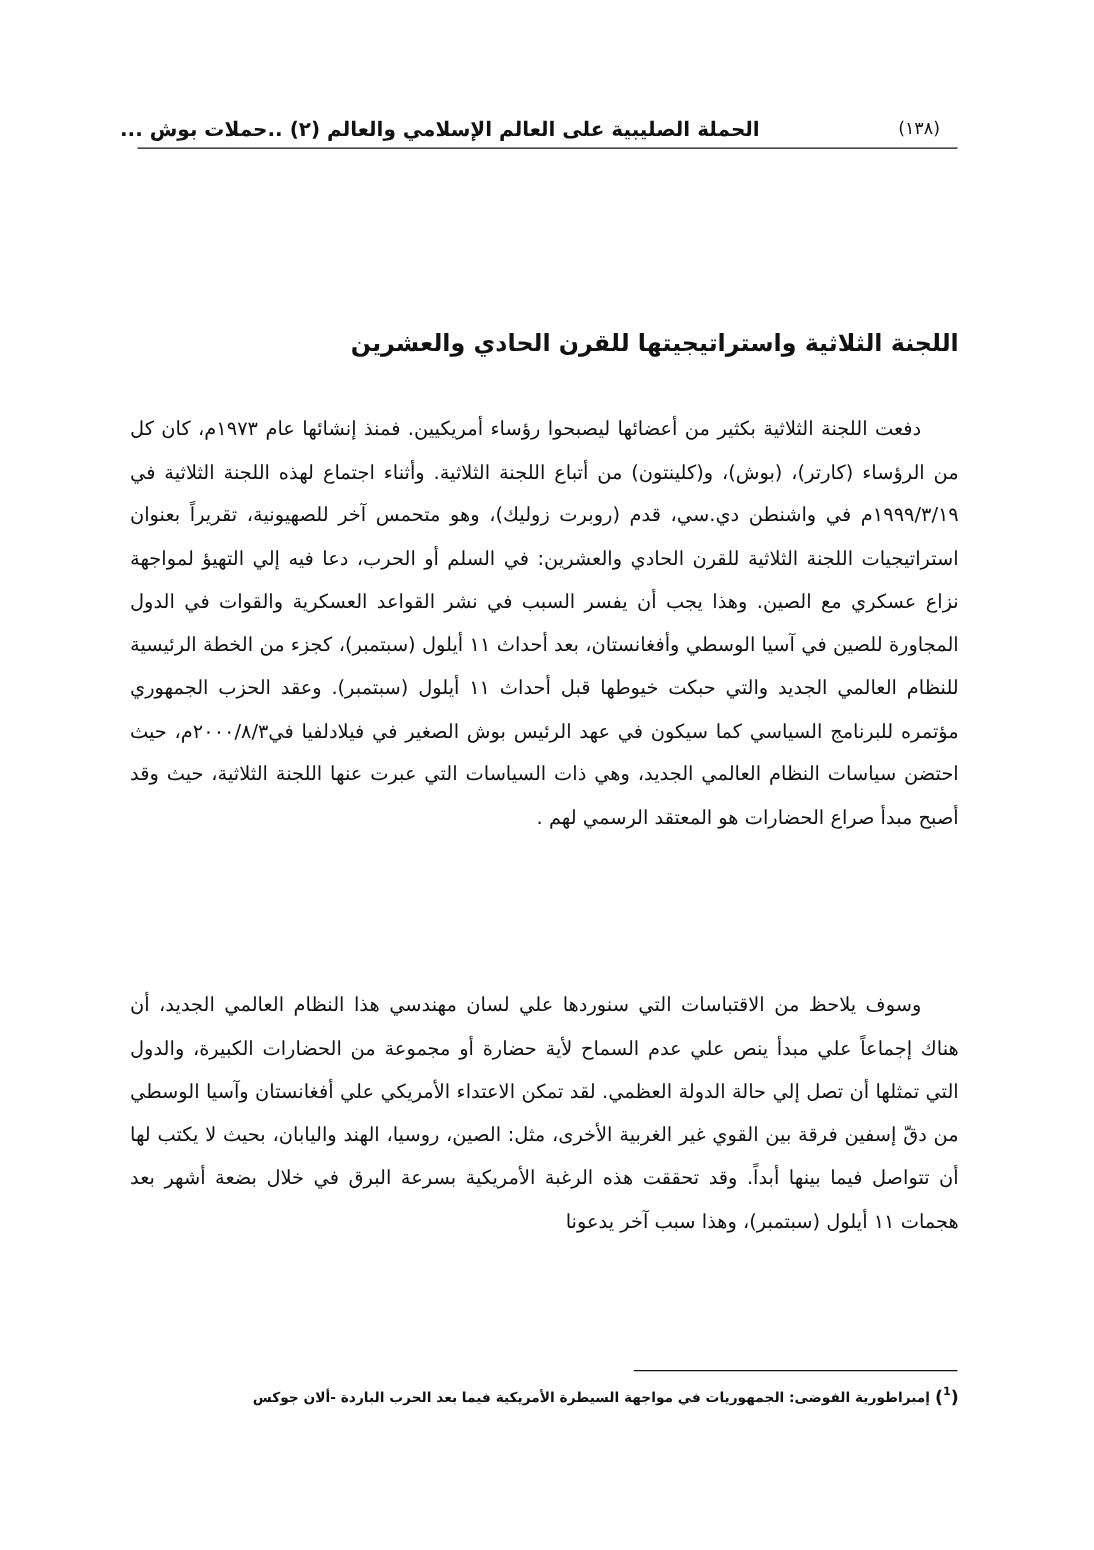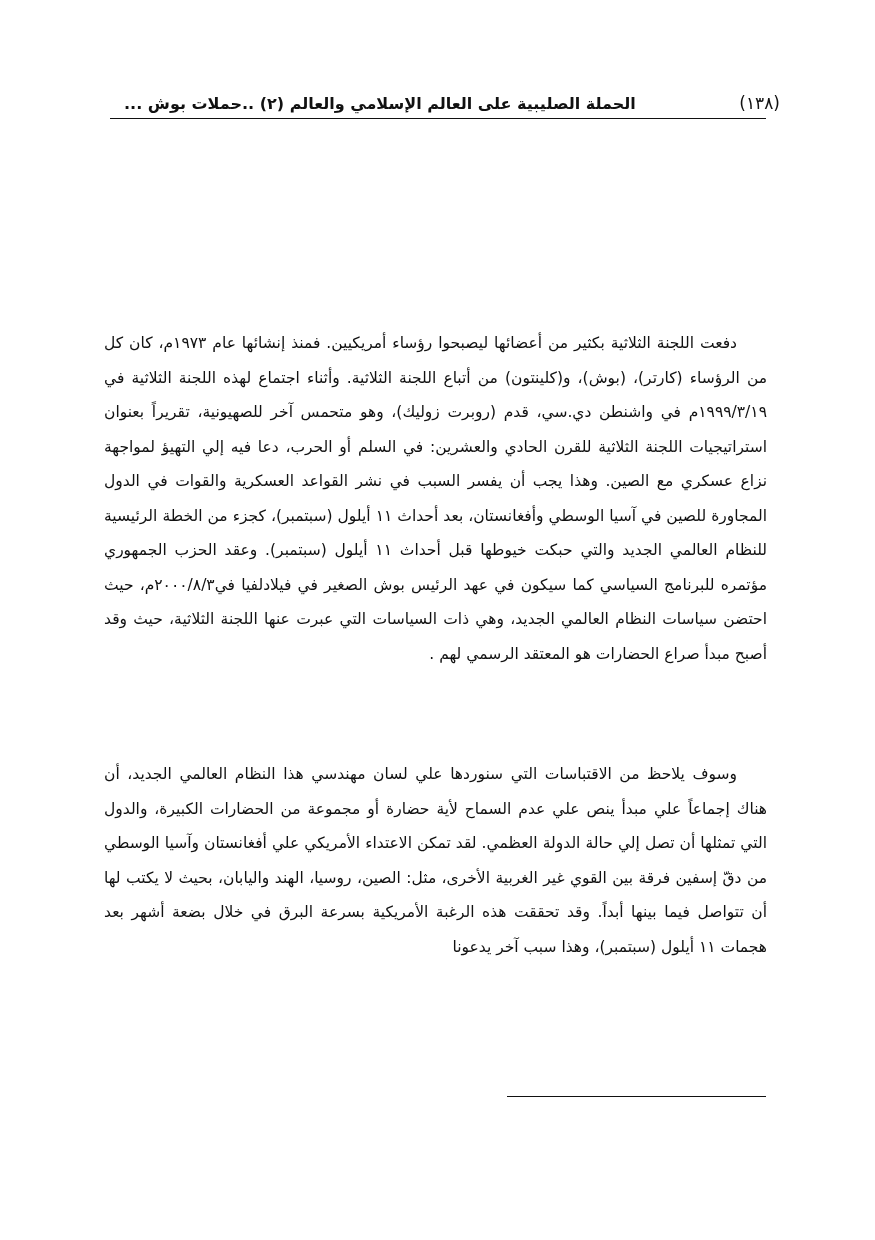--- a/index.html
+++ b/index.html
@@ -15,40 +15,40 @@
       color: #111111;
       font-family: "DejaVu Sans", sans-serif;
     }
     .page {
       position: absolute;
       left: 0; top: 0;
       width: 875px; height: 1240px;
     }
     .running-header {
       position: absolute;
-      left: 124px;
+      left: 96px;
       width: 656px;
       top: 90px;
       height: 26px;
       display: flex;
       flex-direction: row-reverse;
       justify-content: space-between;
       align-items: center;
       direction: rtl;
     }
     .header-title {
       font-family: "DejaVu Sans", sans-serif;
       font-weight: bold;
       font-size: 16px;
       white-space: nowrap;
       direction: rtl;
     }
     .header-page-number {
       font-family: "DejaVu Sans", sans-serif;
-      font-size: 17px;
+      font-size: 14px;
       white-space: nowrap;
       direction: rtl;
     }
     .header-rule {
       position: absolute;
       left: 110px;
       width: 656px;
       top: 118px;
       height: 0;
       border-top: 1.5px solid #111111;
@@ -77,21 +77,21 @@
       font-family: "DejaVu Sans", sans-serif;
       font-weight: bold;
       font-size: 19px;
       line-height: 30px;
       white-space: nowrap;
     }
     .p-main {
       top: 326px;
     }
     .p-second {
-      top: 757px;
+      top: 787px;
     }
     .indent {
       text-indent: 30px;
     }
     .fn-ref {
       font-size: 9px;
       vertical-align: super;
       line-height: 0;
     }
     .footnote-rule {
@@ -128,21 +128,26 @@
 
 <div class="page">
 
   <div class="running-header">
     <span class="header-title">الحملة الصليبية على العالم الإسلامي والعالم (٢) ..حملات بوش ...</span>
     <span class="header-page-number">(١٣٨)</span>
   </div>
   <div class="header-rule"></div>
 
 
+  <h2 class="section-heading" style="margin:0;">اللجنة الثلاثية واستراتيجيتها للقرن الحادي والعشرين</h2>
 
   <p class="body-text p-main indent" style="margin:0;">دفعت اللجنة الثلاثية بكثير من أعضائها ليصبحوا رؤساء أمريكيين. فمنذ إنشائها عام ١٩٧٣م، كان كل من الرؤساء (كارتر)، (بوش)، و(كلينتون) من أتباع اللجنة الثلاثية. وأثناء اجتماع لهذه اللجنة الثلاثية في ١٩٩٩/٣/١٩م في واشنطن دي.سي، قدم (روبرت زوليك)، وهو متحمس آخر للصهيونية، تقريراً بعنوان استراتيجيات اللجنة الثلاثية للقرن الحادي والعشرين: في السلم أو الحرب، دعا فيه إلي التهيؤ لمواجهة نزاع عسكري مع الصين. وهذا يجب أن يفسر السبب في نشر القواعد العسكرية والقوات في الدول المجاورة للصين في آسيا الوسطي وأفغانستان، بعد أحداث ١١ أيلول (سبتمبر)، كجزء من الخطة الرئيسية للنظام العالمي الجديد والتي حبكت خيوطها قبل أحداث ١١ أيلول (سبتمبر). وعقد الحزب الجمهوري مؤتمره للبرنامج السياسي كما سيكون في عهد الرئيس بوش الصغير في فيلادلفيا في٢٠٠٠/٨/٣م، حيث احتضن سياسات النظام العالمي الجديد، وهي ذات السياسات التي عبرت عنها اللجنة الثلاثية، حيث وقد أصبح مبدأ صراع الحضارات هو المعتقد الرسمي لهم .</p>
 
   <p class="body-text p-second indent" style="margin:0;">وسوف يلاحظ من الاقتباسات التي سنوردها علي لسان مهندسي هذا النظام العالمي الجديد، أن هناك إجماعاً علي مبدأ ينص علي عدم السماح لأية حضارة أو مجموعة من الحضارات الكبيرة، والدول التي تمثلها أن تصل إلي حالة الدولة العظمي. لقد تمكن الاعتداء الأمريكي علي أفغانستان وآسيا الوسطي من دقّ إسفين فرقة بين القوي غير الغربية الأخرى، مثل: الصين، روسيا، الهند واليابان، بحيث لا يكتب لها أن تتواصل فيما بينها أبداً. وقد تحققت هذه الرغبة الأمريكية بسرعة البرق في خلال بضعة أشهر بعد هجمات ١١ أيلول (سبتمبر)، وهذا سبب آخر يدعونا</p>
 
   <div class="footnote-rule"></div>
 
+  <div class="footnote">
+    <span class="footnote-marker">(<sup>1</sup>)</span>
+    <span>إمبراطورية الفوضى: الجمهوريات في مواجهة السيطرة الأمريكية فيما بعد الحرب الباردة -ألان جوكس</span>
+  </div>
 
 </div>
 
 </body></html>

